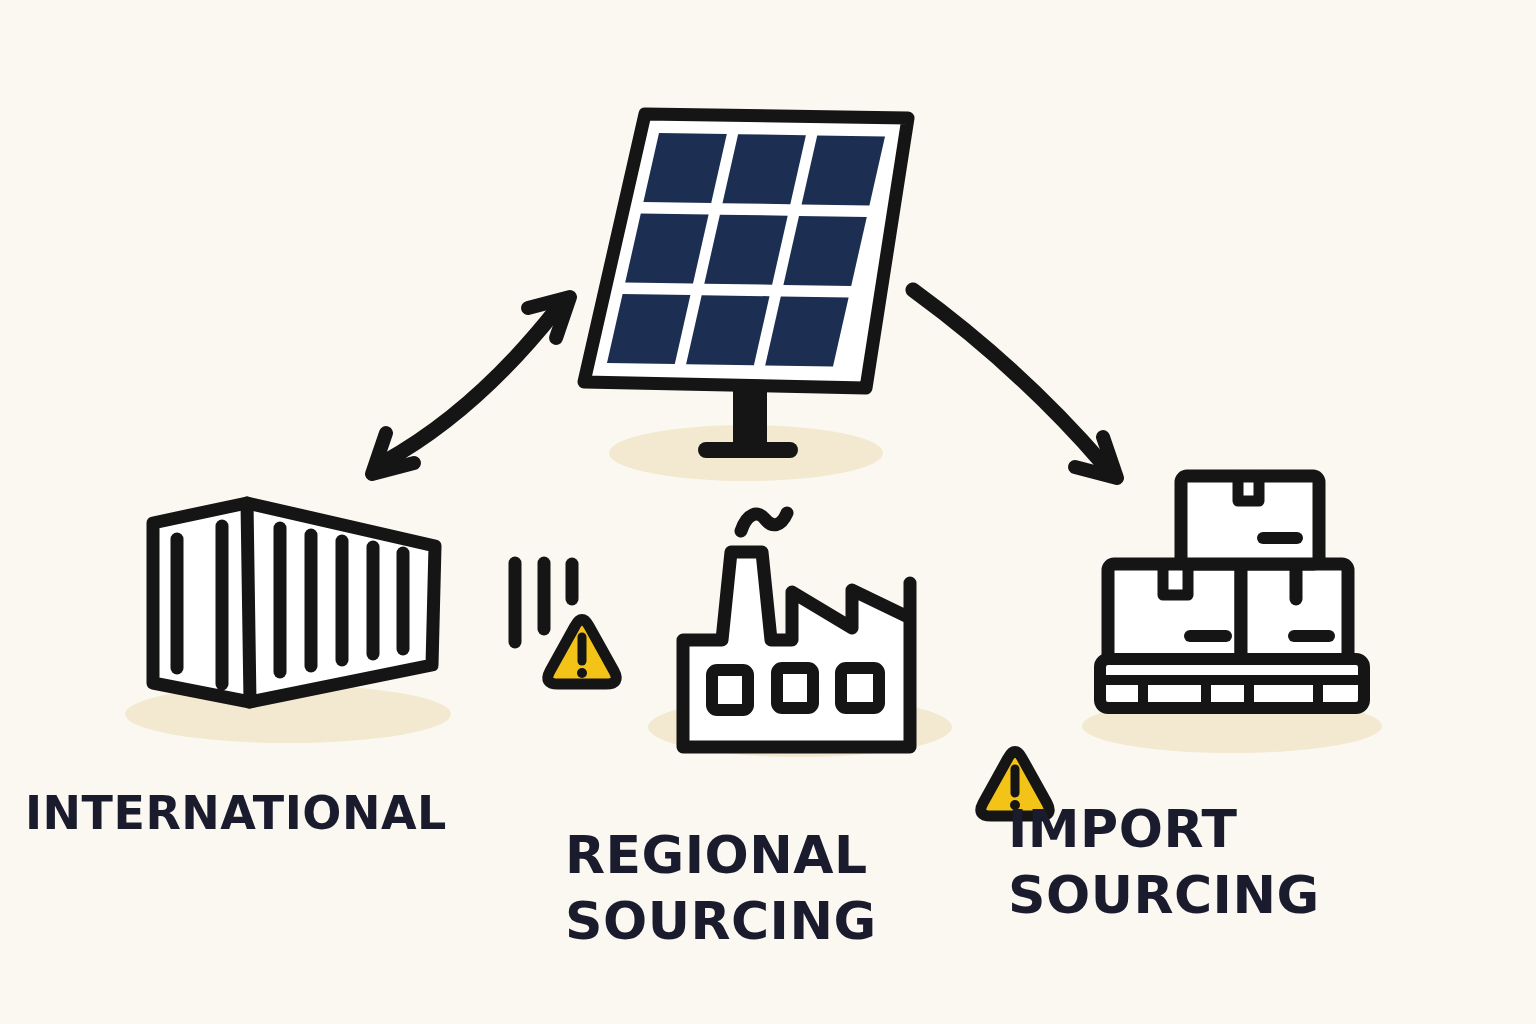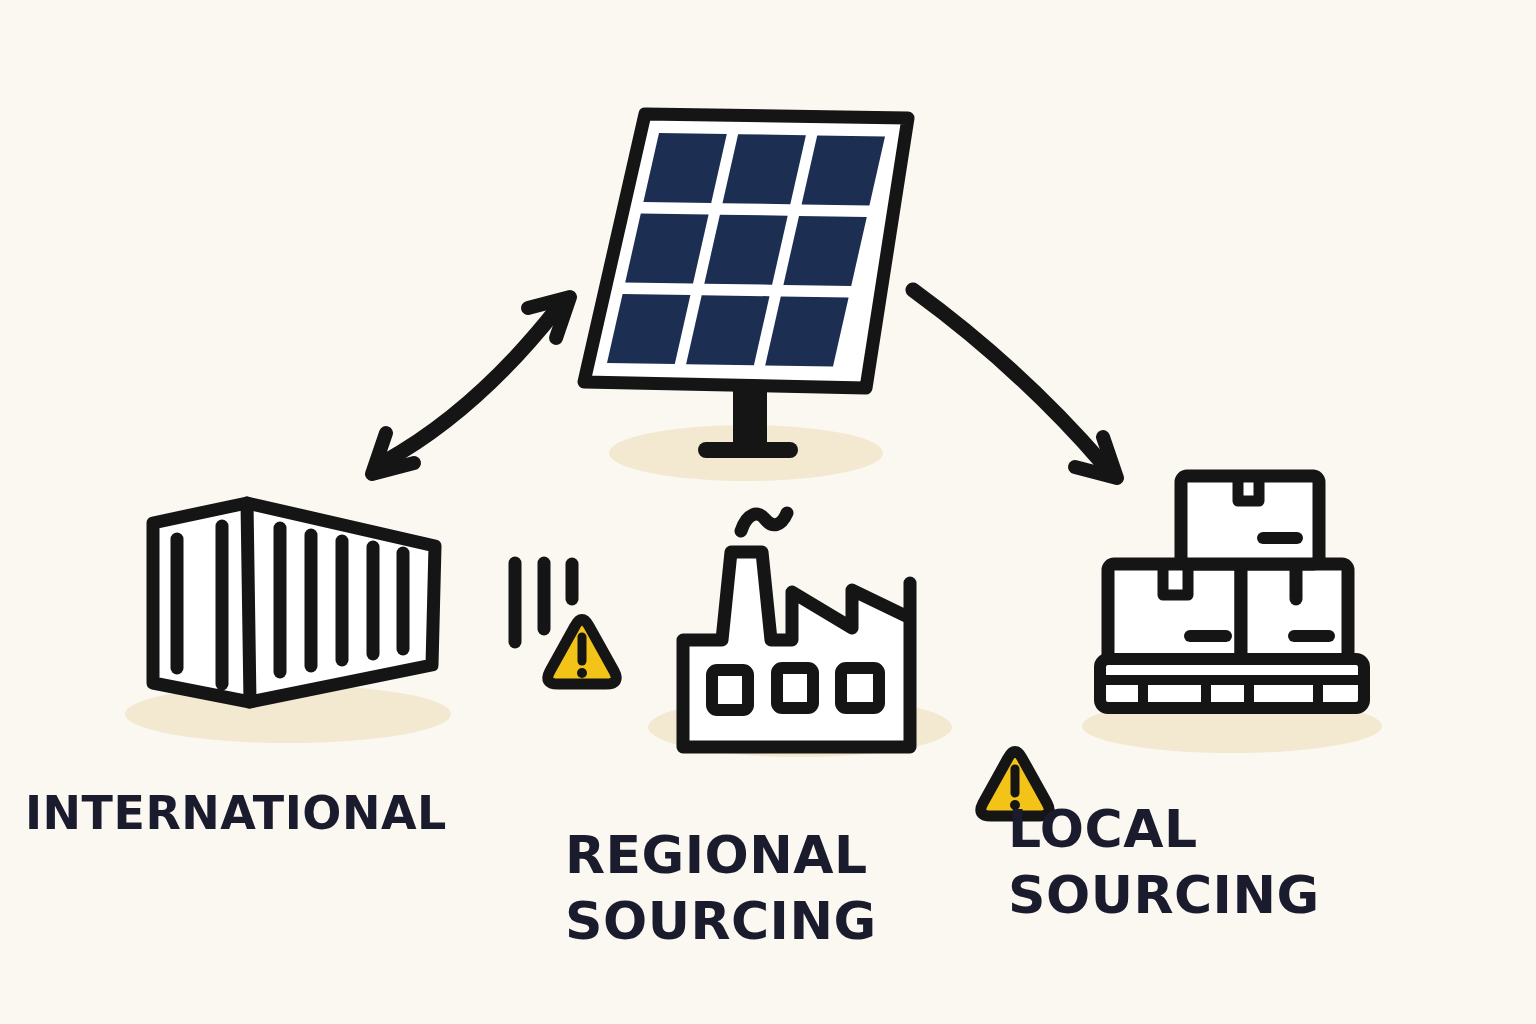--- a/index.html
+++ b/index.html
@@ -134,16 +134,16 @@
   </svg>
 
   <div class="label label-international">
     <span>INTERNATIONAL</span>
   </div>
   <div class="label label-regional">
     <span>REGIONAL</span>
     <span>SOURCING</span>
   </div>
   <div class="label label-local">
-    <span>LOCAL</span>
+    <span>IMPORT</span>
     <span>SOURCING</span>
   </div>
 </div>
 
 </body></html>

